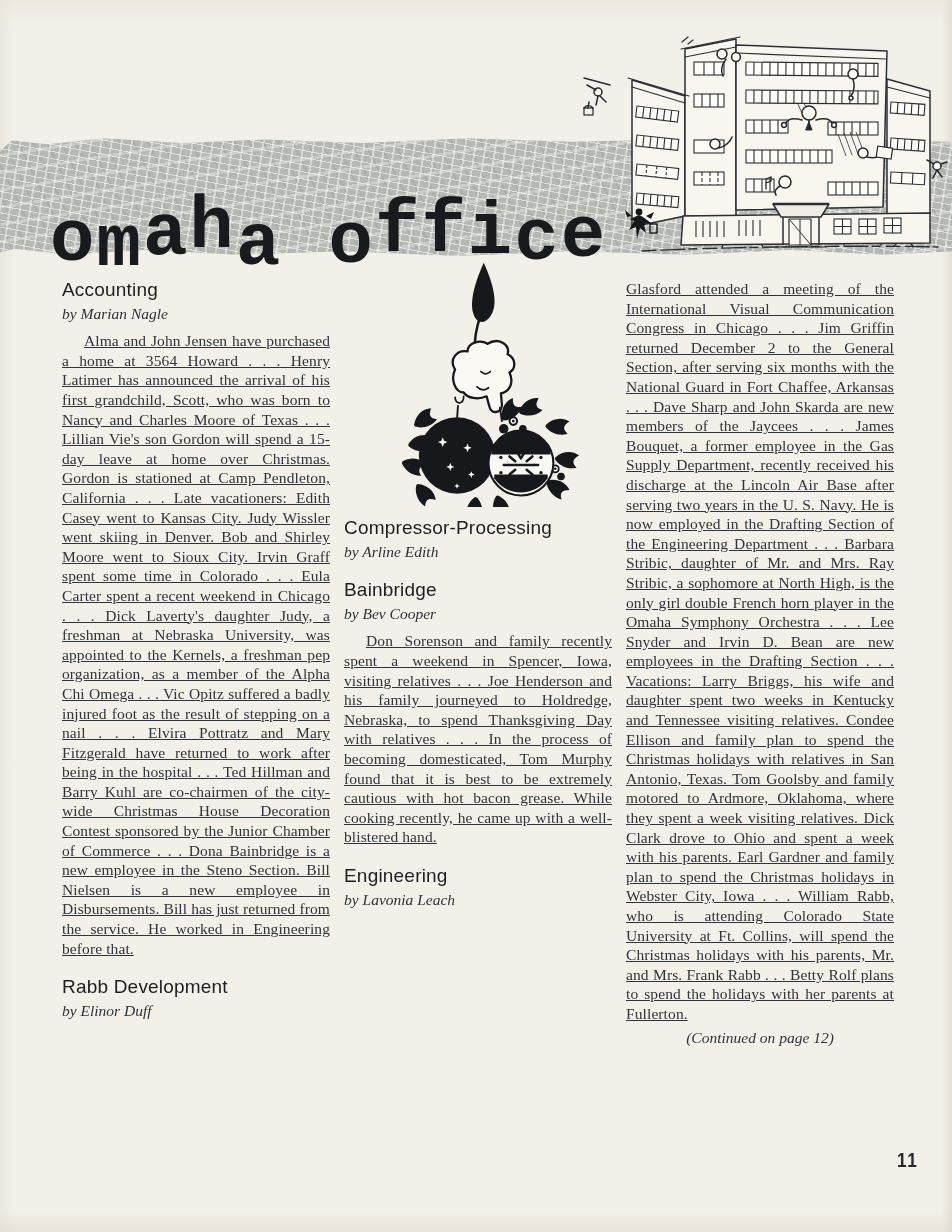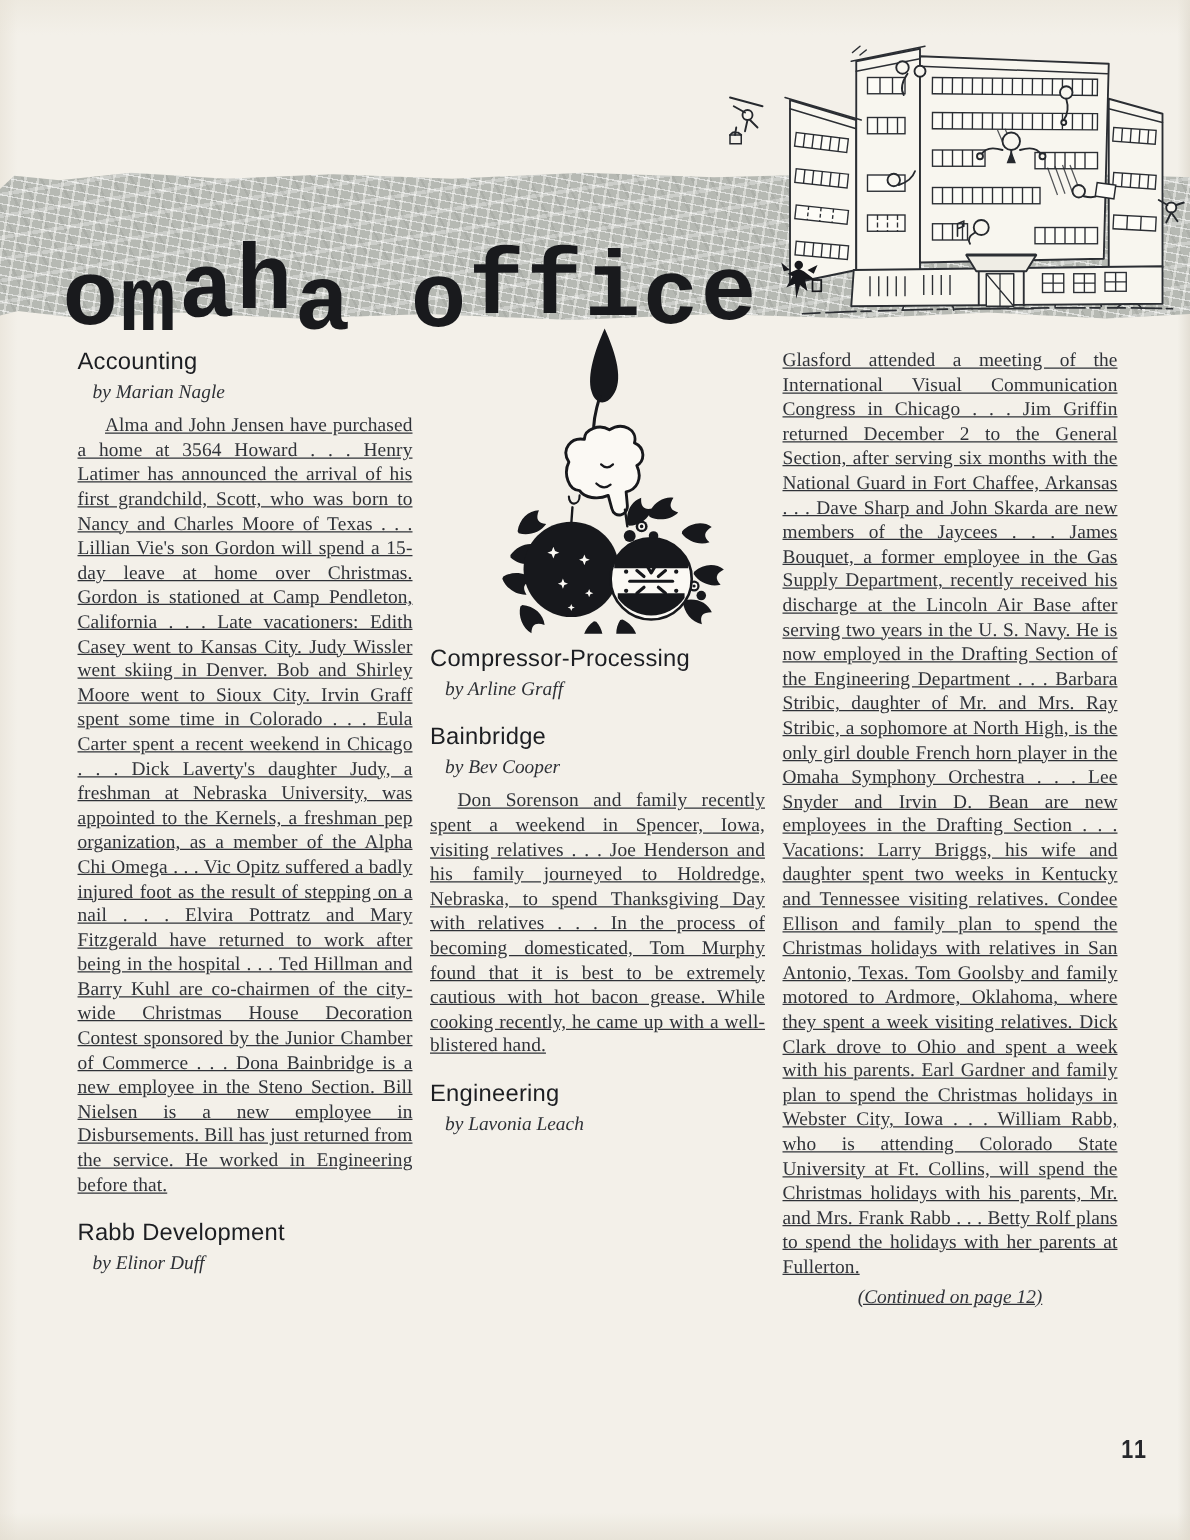--- a/index.html
+++ b/index.html
@@ -56,28 +56,28 @@
     position:absolute; left:62px; top:279px; width:832px; z-index:2;
     display:flex; gap:14px;
   }
   .col { width:268px; }
   .sec-heading {
     font-family:"Liberation Sans", sans-serif; font-weight:400;
     font-size:19px; line-height:1.15; letter-spacing:.2px; color:#1c1e22;
     margin:18px 0 3px;
   }
   .sec-heading.first { margin-top:0; }
-  .byline { font-style:italic; font-size:15.5px; line-height:1.25; margin:0 12px 8px; color:#2e3136; }
+  .byline { font-style:italic; font-size:15.5px; line-height:1.25; margin:0 0 8px; color:#2e3136; }
   .body-text {
     font-size:15.5px; line-height:19.6px; text-align:justify;
     letter-spacing:.1px; color:#303339;text-decoration:underline;
   }
   .body-text.indent { text-indent:22px; }
   .figure { height:250px; margin:-22px 0 10px; display:flex; justify-content:center; }
-  .continued { font-style:italic; font-size:15.5px; text-align:center; margin-top:5px; color:#303339;text-decoration:underline; }
+  .continued { font-style:italic; font-size:15.5px; text-align:center; margin-top:5px; color:#303339; }
 
   .page-number {
     position:absolute; left:897px; top:1148px; z-index:2;
     font-family:"Liberation Sans", sans-serif; font-weight:700;
     font-size:21px; letter-spacing:2px; color:#26282c;
     transform:scaleX(.82); transform-origin:left;
   }
 </style>
 </head>
 <body>
@@ -343,21 +343,21 @@
           <g fill="#17181c">
             <circle cx="149" cy="210" r="1.8"></circle>
               <circle cx="191" cy="210" r="1.8"></circle>
             <circle cx="149" cy="226" r="1.8"></circle>
               <circle cx="191" cy="226" r="1.8"></circle>
           </g>
         </svg>
       </div>
       <div>
         <h2 class="sec-heading first">Compressor-Processing</h2>
-        <p class="byline">by Arline Graff</p>
+        <p class="byline">by Arline Edith</p>
       </div>
       <div>
         <h2 class="sec-heading">Bainbridge</h2>
         <p class="byline">by Bev Cooper</p>
         <p class="body-text indent">Don Sorenson and family recently spent a weekend in Spencer, Iowa, visiting relatives . . . Joe Henderson and his family journeyed to Holdredge, Nebraska, to spend Thanksgiving Day with relatives . . . In the process of becoming domesticated, Tom Murphy found that it is best to be extremely cautious with hot bacon grease. While cooking recently, he came up with a well-blistered hand.</p>
       </div>
       <div>
         <h2 class="sec-heading">Engineering</h2>
         <p class="byline">by Lavonia Leach</p>
       </div>

